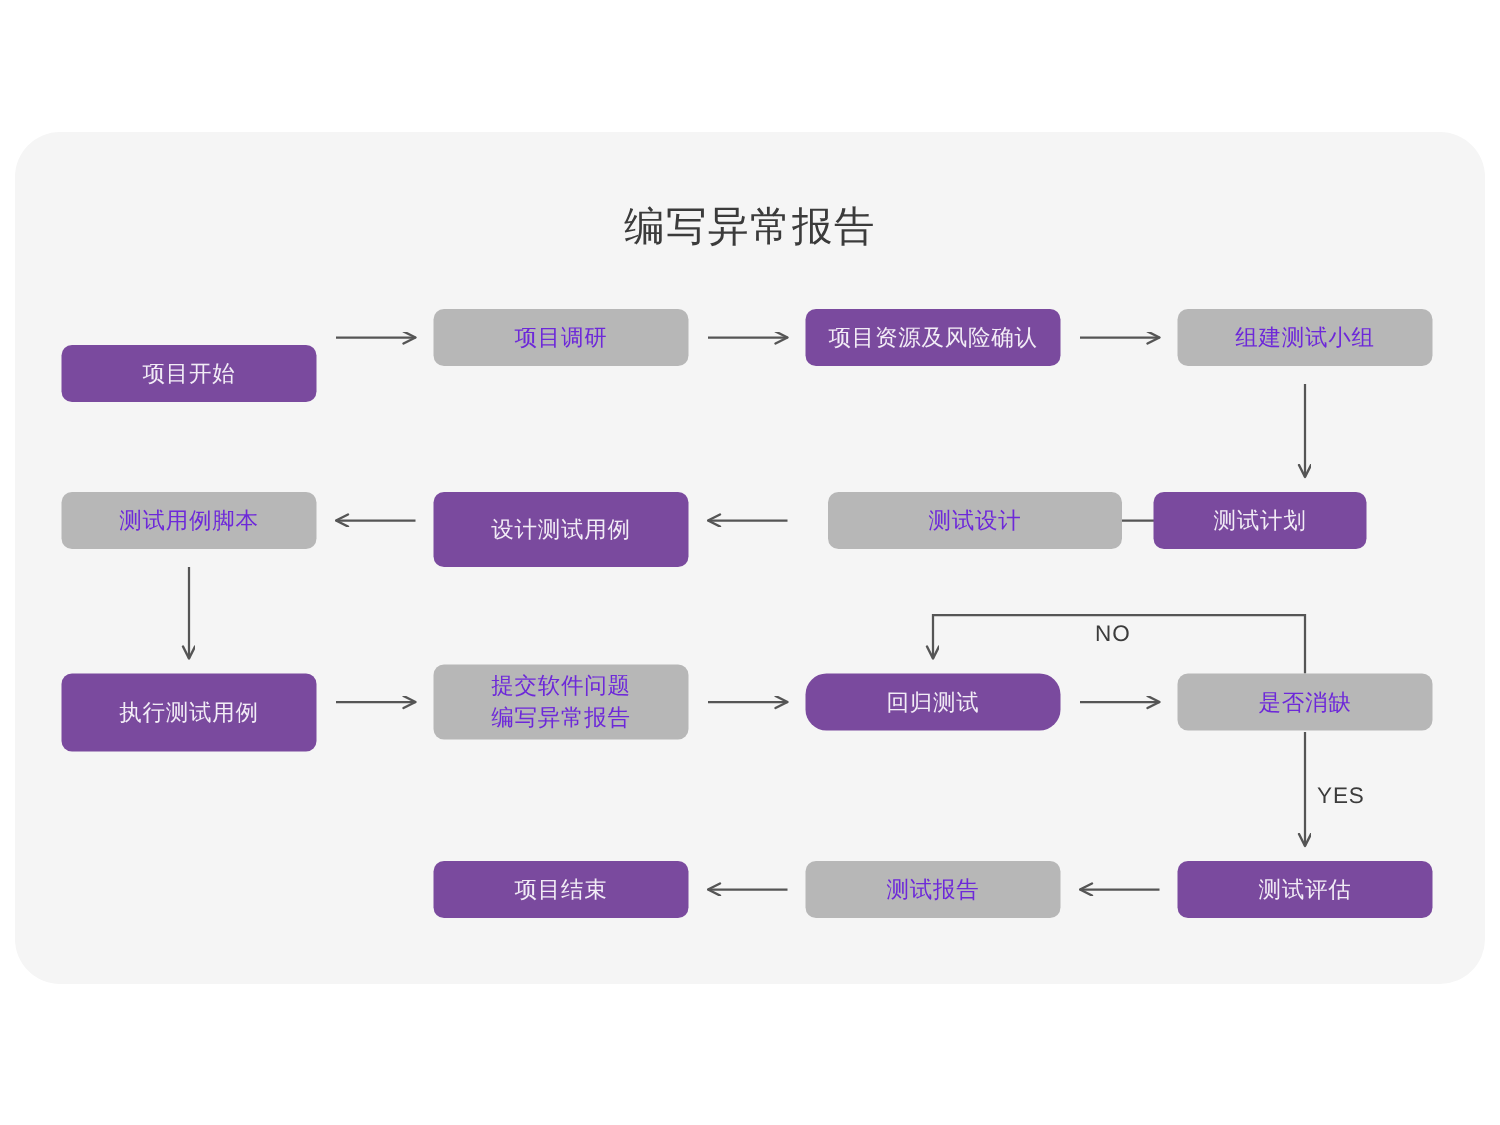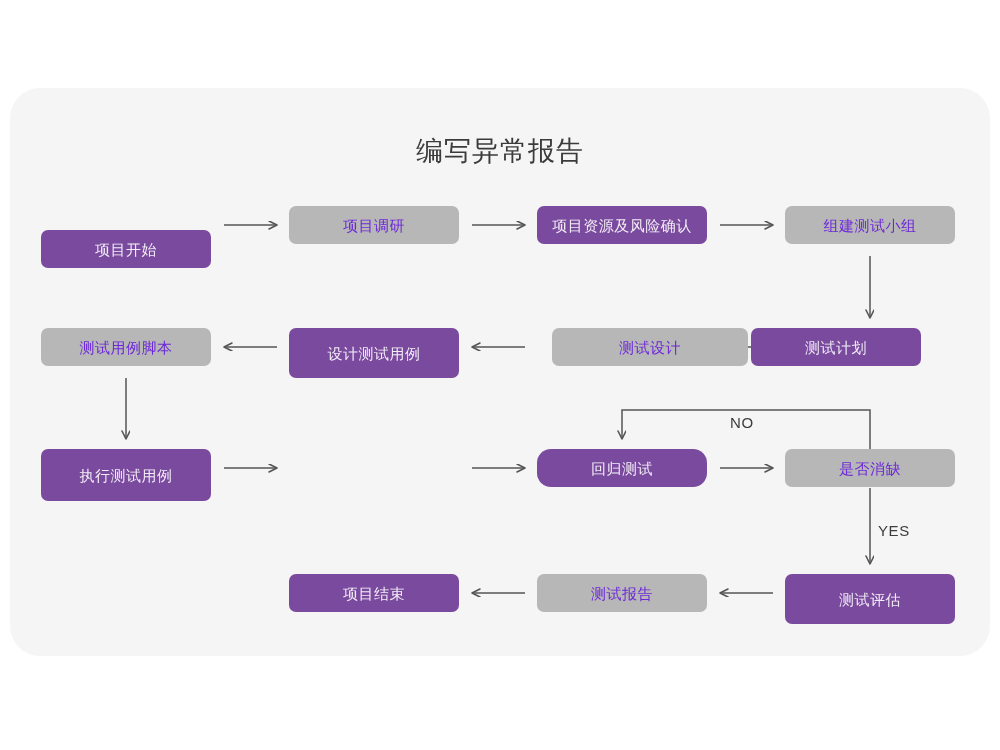--- a/index.html
+++ b/index.html
@@ -134,39 +134,43 @@
 
   <div class="node gray" style="left:41px;top:328px;width:170px;height:38px;">
     <span class="lbl">测试用例脚本</span>
   </div>
   <div class="node purple" style="left:289px;top:328px;width:170px;height:50px;">
     <span class="lbl">设计测试用例</span>
   </div>
   <div class="node gray" style="left:552px;top:328px;width:196px;height:38px;">
     <span class="lbl">测试设计</span>
   </div>
-  <div class="node purple" style="left:751px;top:328px;width:170px;height:38px;">
+  <div class="node purple" style="left:769px;top:328px;width:142px;height:38px;">
     <span class="lbl">测试计划</span>
   </div>
 
   <div class="node purple" style="left:41px;top:449px;width:170px;height:52px;">
     <span class="lbl">执行测试用例</span>
+  </div>
+  <div class="node gray" style="left:289px;top:443px;width:170px;height:50px;">
+    <span class="lbl" style="white-space:pre-line;">提交软件问题
+编写异常报告</span>
   </div>
   <div class="node purple" style="left:537px;top:449px;width:170px;height:38px;border-radius:14px;">
     <span class="lbl">回归测试</span>
   </div>
   <div class="node gray" style="left:785px;top:449px;width:170px;height:38px;align-items:center;">
     <span class="lbl">是否消缺</span>
   </div>
 
   <div class="node purple" style="left:289px;top:574px;width:170px;height:38px;">
     <span class="lbl">项目结束</span>
   </div>
   <div class="node gray" style="left:537px;top:574px;width:170px;height:38px;">
     <span class="lbl">测试报告</span>
   </div>
-  <div class="node purple" style="left:785px;top:574px;width:170px;height:50px;">
+  <div class="node purple" style="left:785px;top:574px;width:170px;height:38px;">
     <span class="lbl">测试评估</span>
   </div>
 
   <div class="edge-label" style="left:730px;top:414px;">NO</div>
   <div class="edge-label" style="left:878px;top:522px;">YES</div>
 </div>
 
 </body></html>

